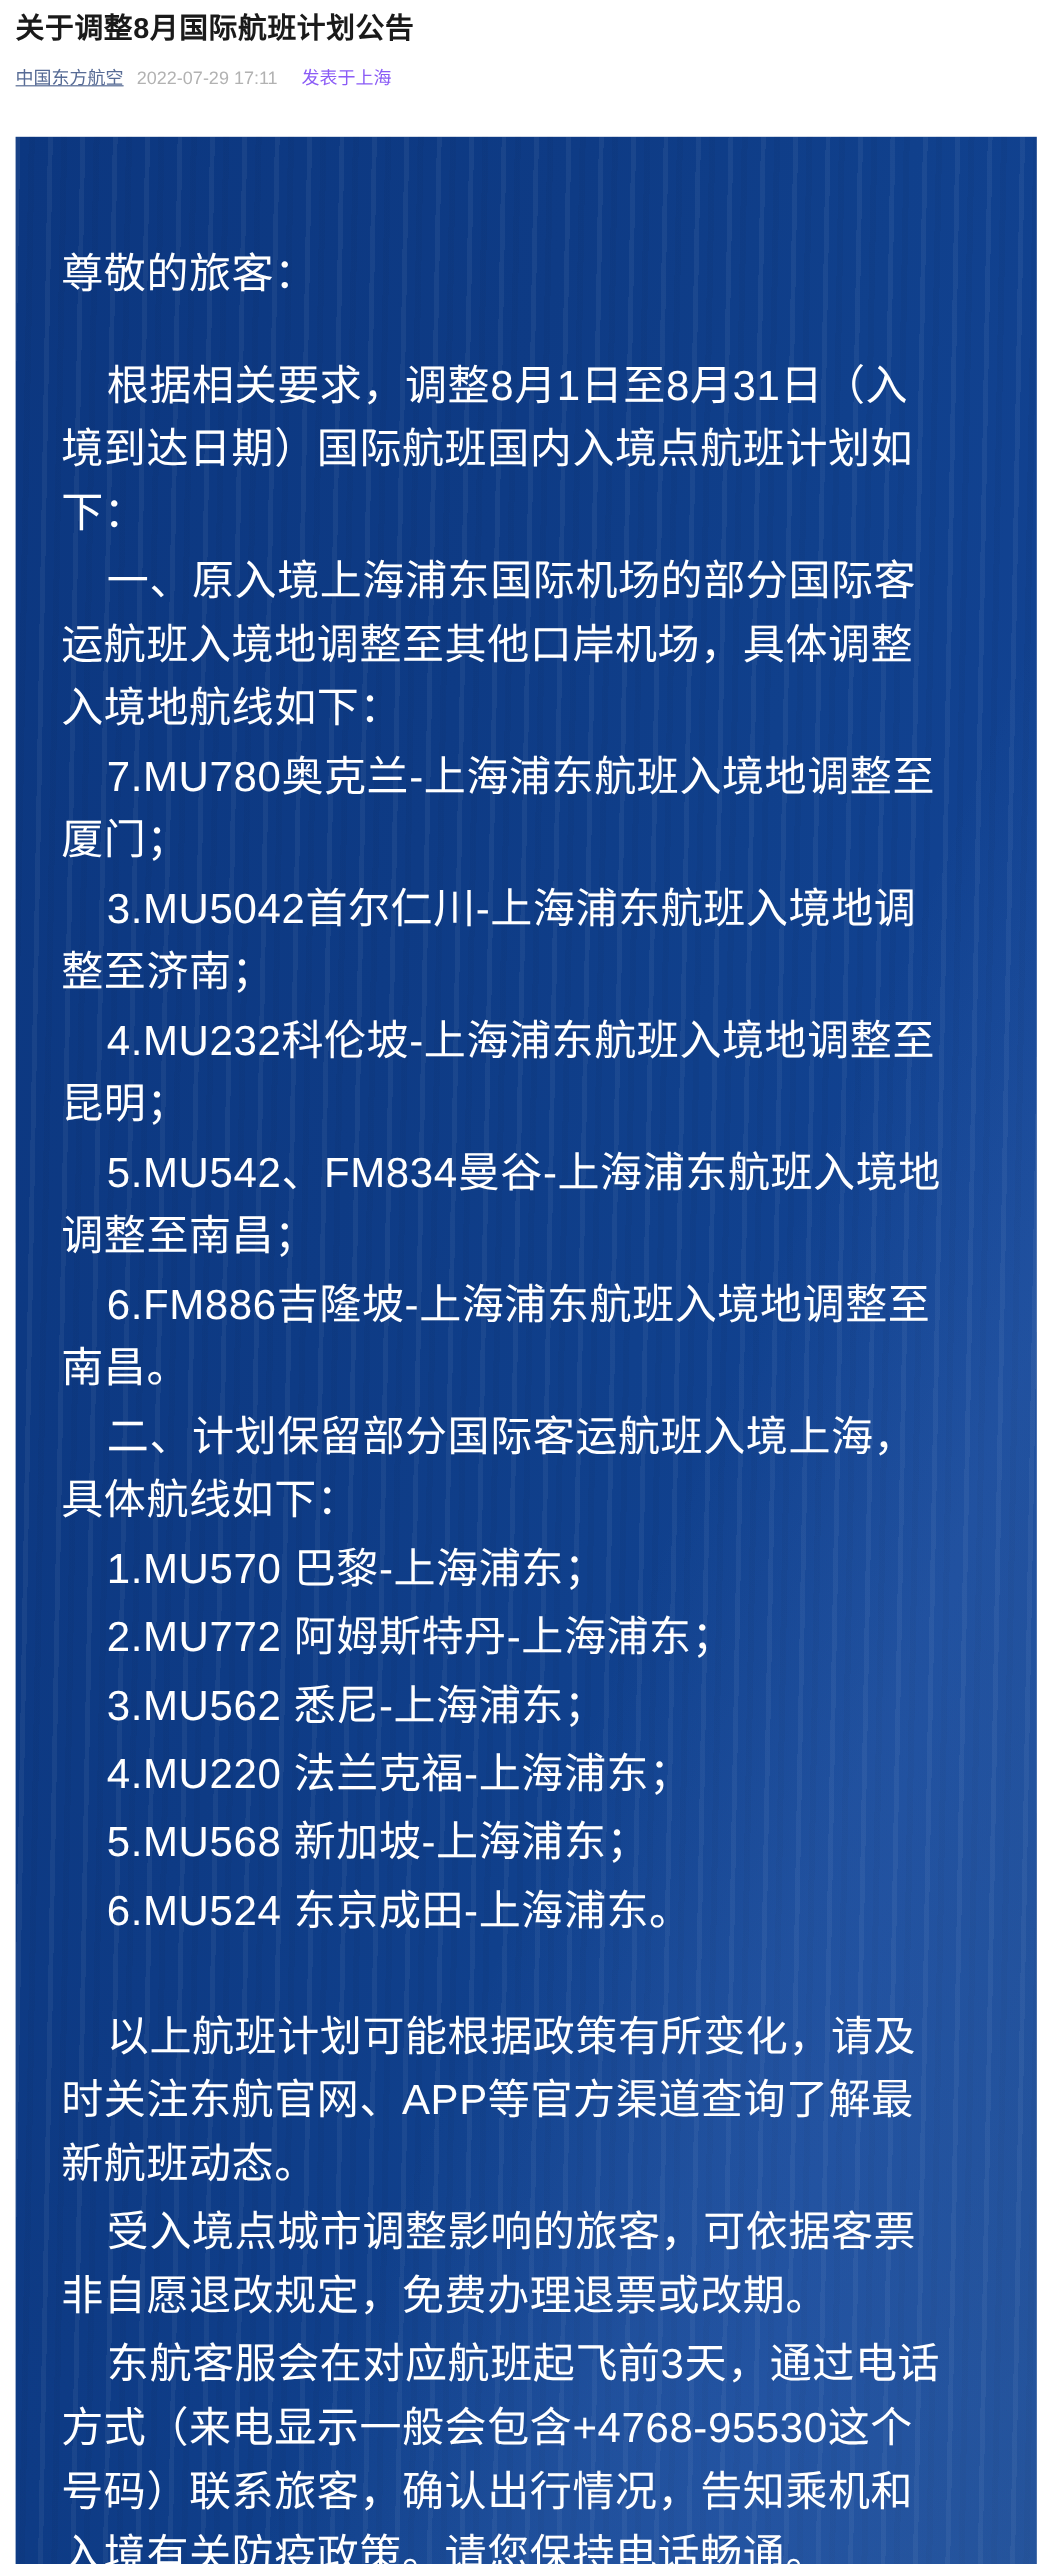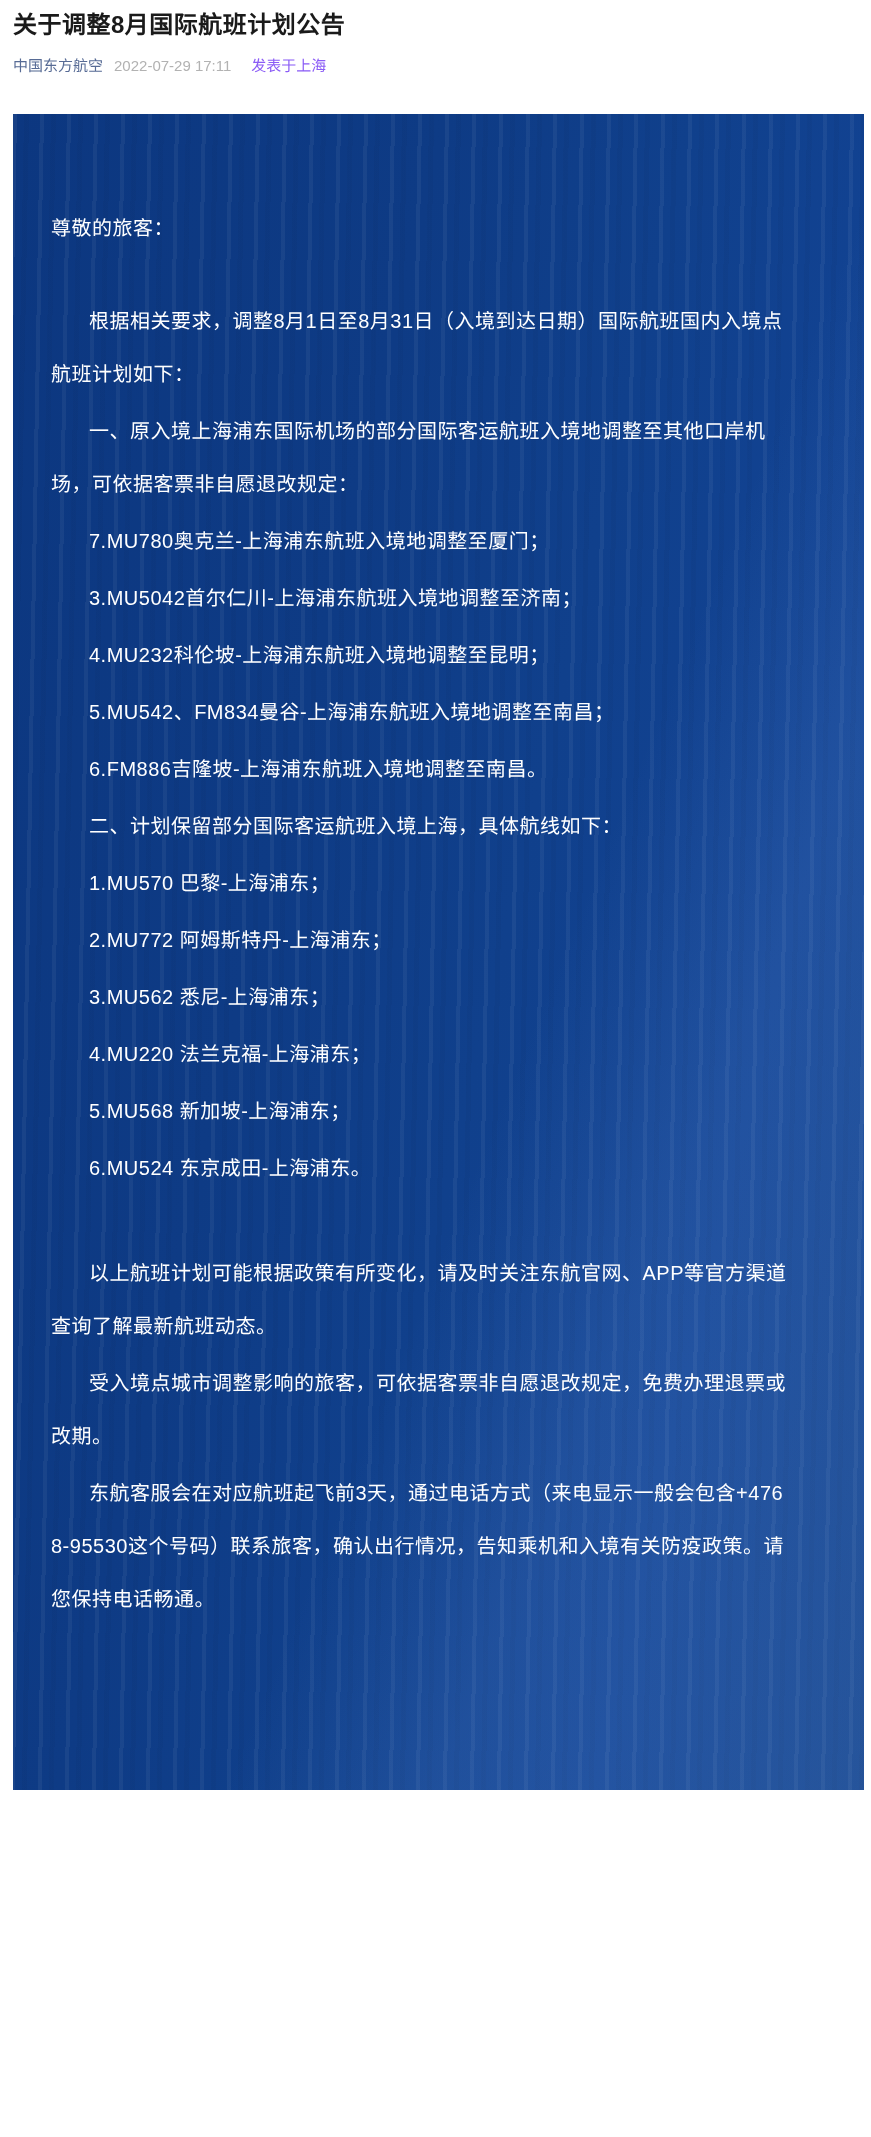--- a/index.html
+++ b/index.html
@@ -21,21 +21,21 @@
     color: #1a1a1a;
     letter-spacing: 0.5px;
   }
   .byline {
     margin-top: 17px;
     font-size: 15px;
     line-height: 18px;
     display: flex;
     align-items: baseline;
   }
-  .account-link { color: #576b95; cursor: pointer; }
+  .account-link { color: #576b95; cursor: pointer; text-decoration: underline; }
   .publish-time { color: #b2b2b2; margin-left: 11px; }
   .publish-location { color: #8b5cf6; margin-left: 20px; }
 
   
   .notice-panel {
     margin: 39px 7px 0 13px;
     width: 851px;
     box-sizing: border-box;
     padding: 88px 73px 160px 38px;
     color: #ffffff;
@@ -50,21 +50,21 @@
   }
   .notice-heading {
     font-size: 33px;
     line-height: 52px;
     font-weight: 700;
     text-align: center;
     letter-spacing: 1px;
     margin: 0 0 56px 0;
   }
   .notice-body p.np {
-    font-size: 20px;
+    font-size: 35px;
     line-height: 53px;
     font-weight: 500;
     margin: 0 0 4px 0;
     letter-spacing: 0.5px;
     word-break: break-all;
   }
   .notice-body p.np.indent { text-indent: 38px; }
   .notice-body p.np.greeting { margin-bottom: 40px; }
   .notice-body p.np.gap { margin-bottom: 52px; }
 </style>
@@ -77,21 +77,21 @@
     <span class="account-link">中国东方航空</span>
     <span class="publish-time">2022-07-29 17:11</span>
     <span class="publish-location">发表于上海</span>
   </div>
 </header>
 
 <section class="notice-panel">
   <div class="notice-body">
       <p class="np greeting">尊敬的旅客：</p>
       <p class="np indent">根据相关要求，调整8月1日至8月31日（入境到达日期）国际航班国内入境点航班计划如下：</p>
-      <p class="np indent">一、原入境上海浦东国际机场的部分国际客运航班入境地调整至其他口岸机场，可依据客票非自愿退改规定：</p>
+      <p class="np indent">一、原入境上海浦东国际机场的部分国际客运航班入境地调整至其他口岸机场，具体调整入境地航线如下：</p>
       <p class="np indent">7.MU780奥克兰-上海浦东航班入境地调整至厦门；</p>
       <p class="np indent">3.MU5042首尔仁川-上海浦东航班入境地调整至济南；</p>
       <p class="np indent">4.MU232科伦坡-上海浦东航班入境地调整至昆明；</p>
       <p class="np indent">5.MU542、FM834曼谷-上海浦东航班入境地调整至南昌；</p>
       <p class="np indent">6.FM886吉隆坡-上海浦东航班入境地调整至南昌。</p>
       <p class="np indent">二、计划保留部分国际客运航班入境上海，具体航线如下：</p>
       <p class="np indent">1.MU570 巴黎-上海浦东；</p>
       <p class="np indent">2.MU772 阿姆斯特丹-上海浦东；</p>
       <p class="np indent">3.MU562 悉尼-上海浦东；</p>
       <p class="np indent">4.MU220 法兰克福-上海浦东；</p>

